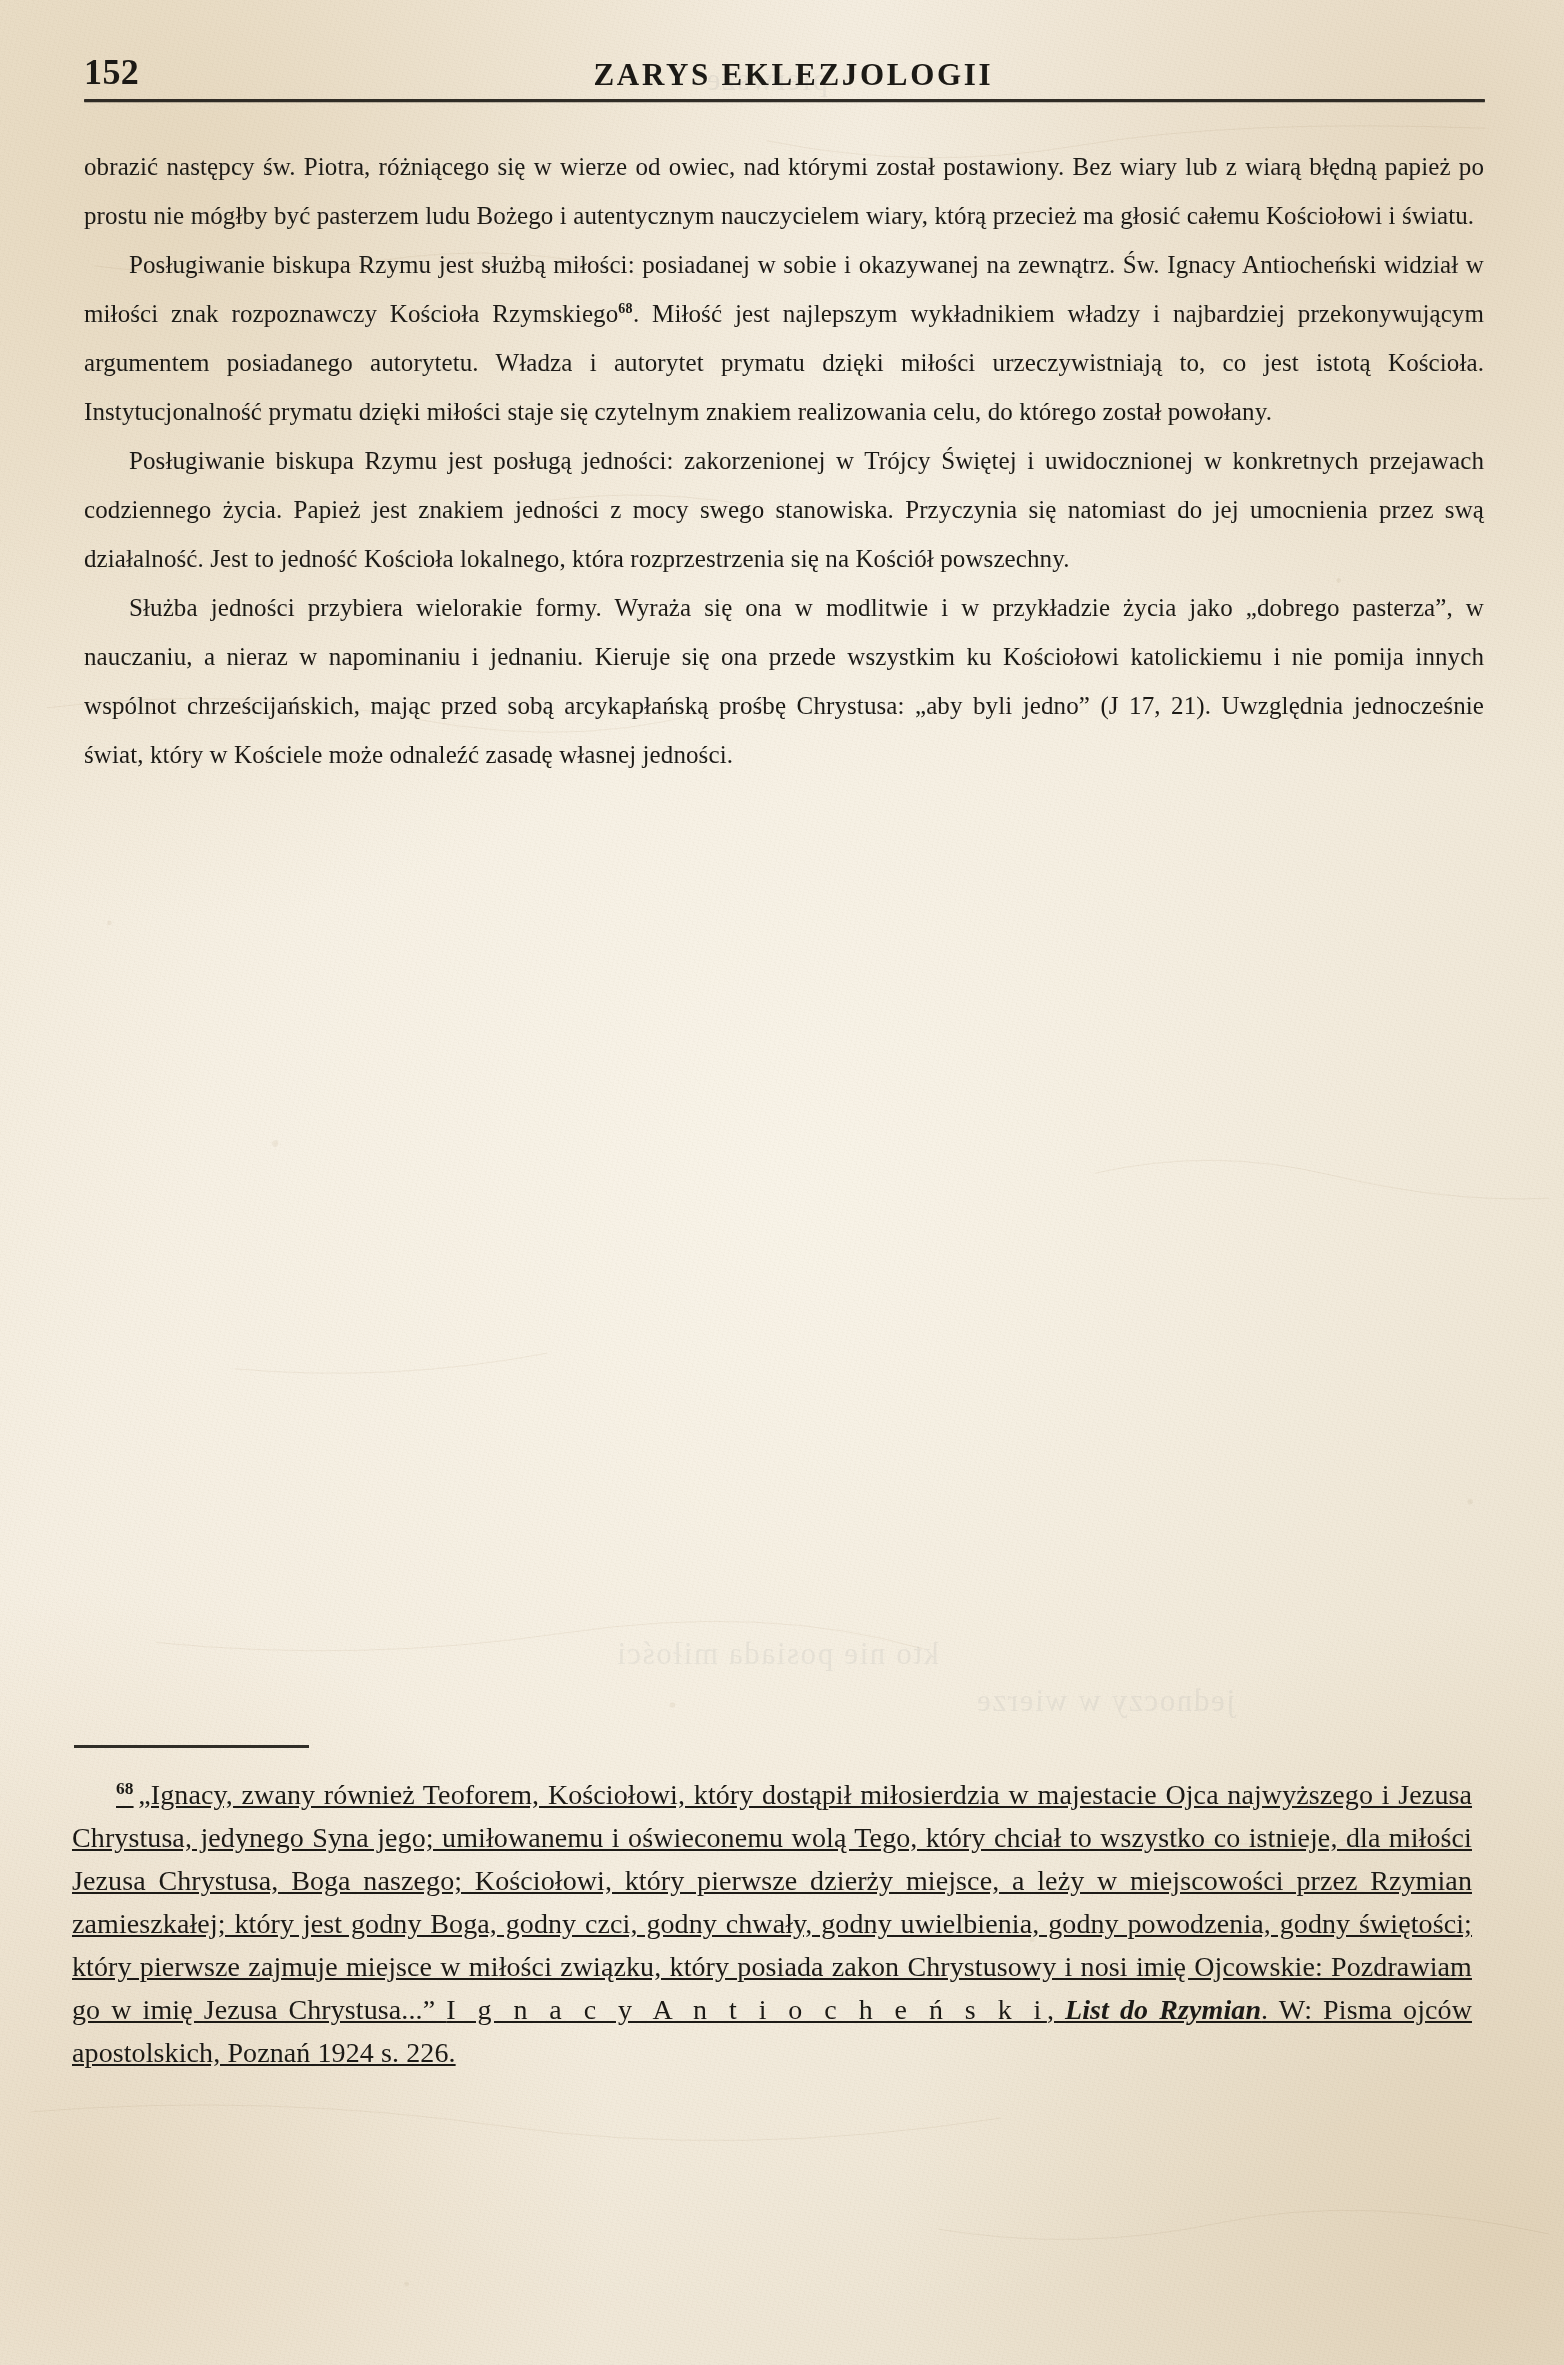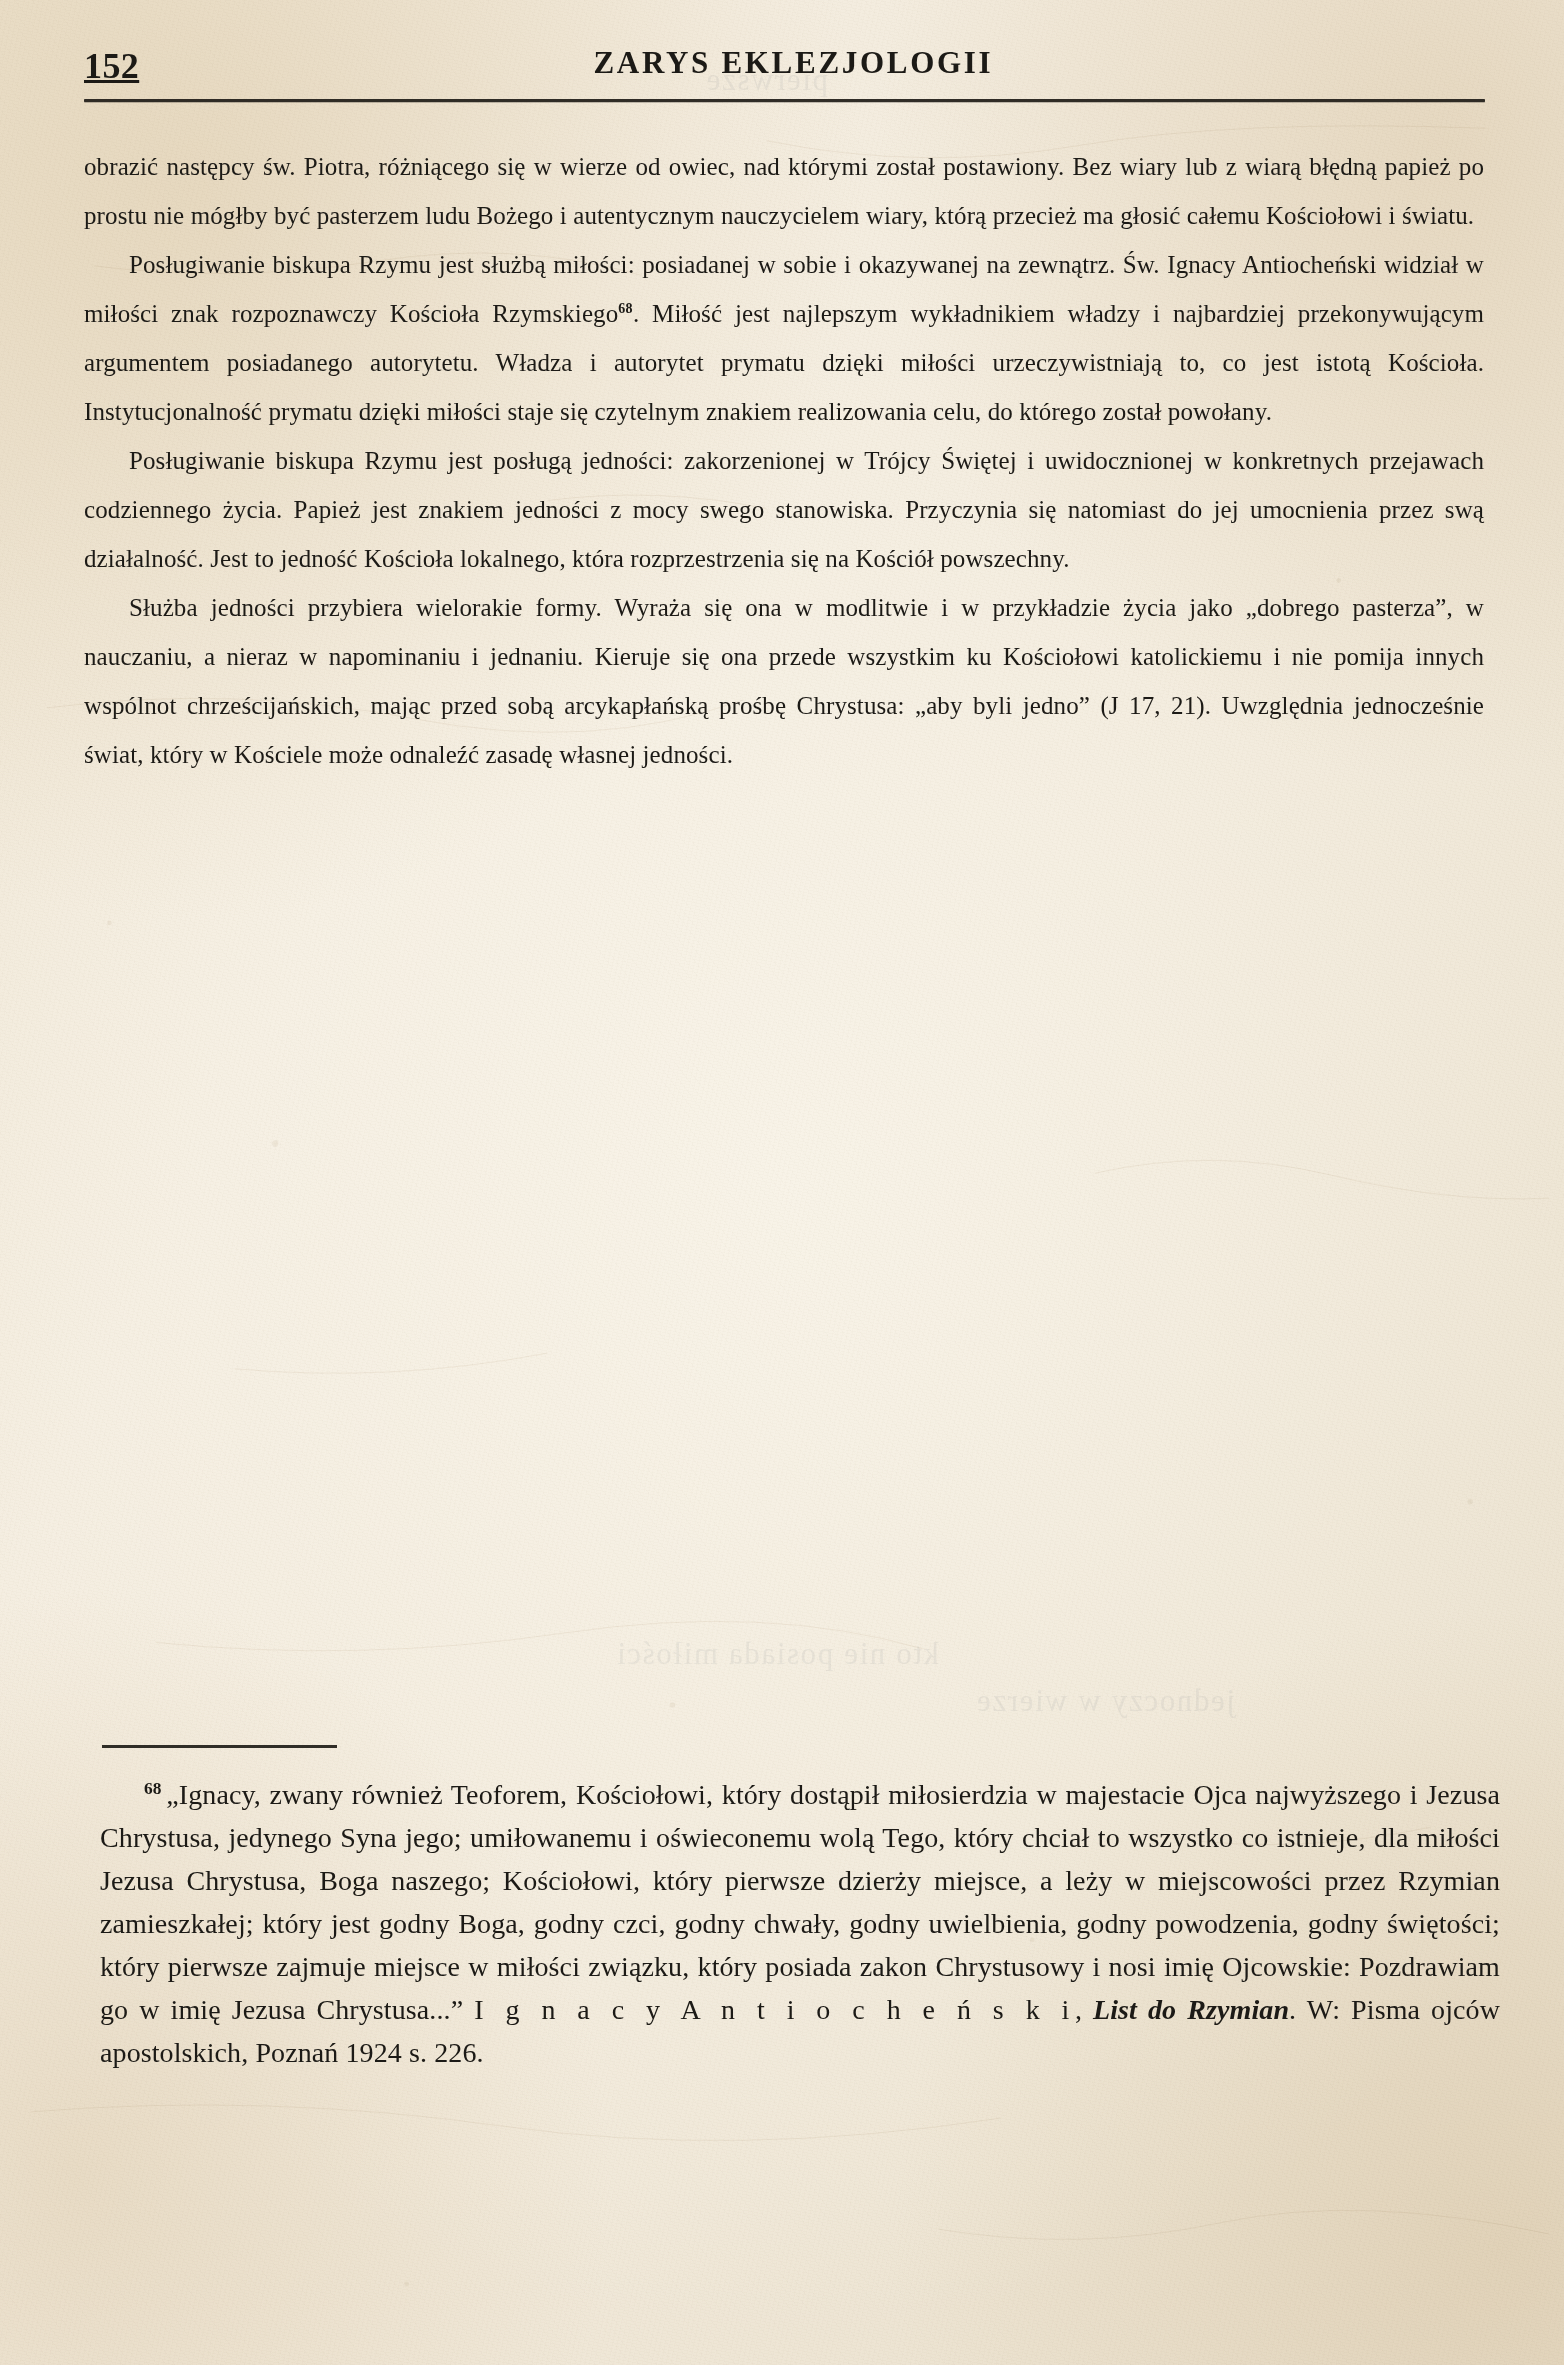--- a/index.html
+++ b/index.html
@@ -59,24 +59,23 @@
   .content {
     position: absolute;
     left: 84px;
     top: 45px;
     width: 1408px;
   }
 
   
   .runhead {
     display: flex;
-    align-items: flex-start;
+    align-items: flex-end;
     height: 48px;
     position: relative;
-    text-decoration: underline;
   }
   .folio {
     font-size: 36px;
     font-weight: 700;
     letter-spacing: 0.4px;
     font-family: "Liberation Serif", "DejaVu Serif", serif;
   }
   .runhead-title {
     position: absolute;
     left: 0; right: 8px;
@@ -117,23 +116,24 @@
     font-size: 0.56em;
     vertical-align: super;
     line-height: 0;
     font-weight: 700;
     letter-spacing: 0.3px;
   }
 
   
   .fn-wrap {
     position: absolute;
-    left: 100px;
+    left: 72px;
     top: 1745px;
     width: 1408px;
+    text-decoration: underline;
   }
   .rule-fn {
     width: 235px;
     height: 3.1px;
     background: #201d18;
     opacity: 0.92;
     margin-left: 1.6px;
   }
   .footnote {
     margin-top: 25px;

